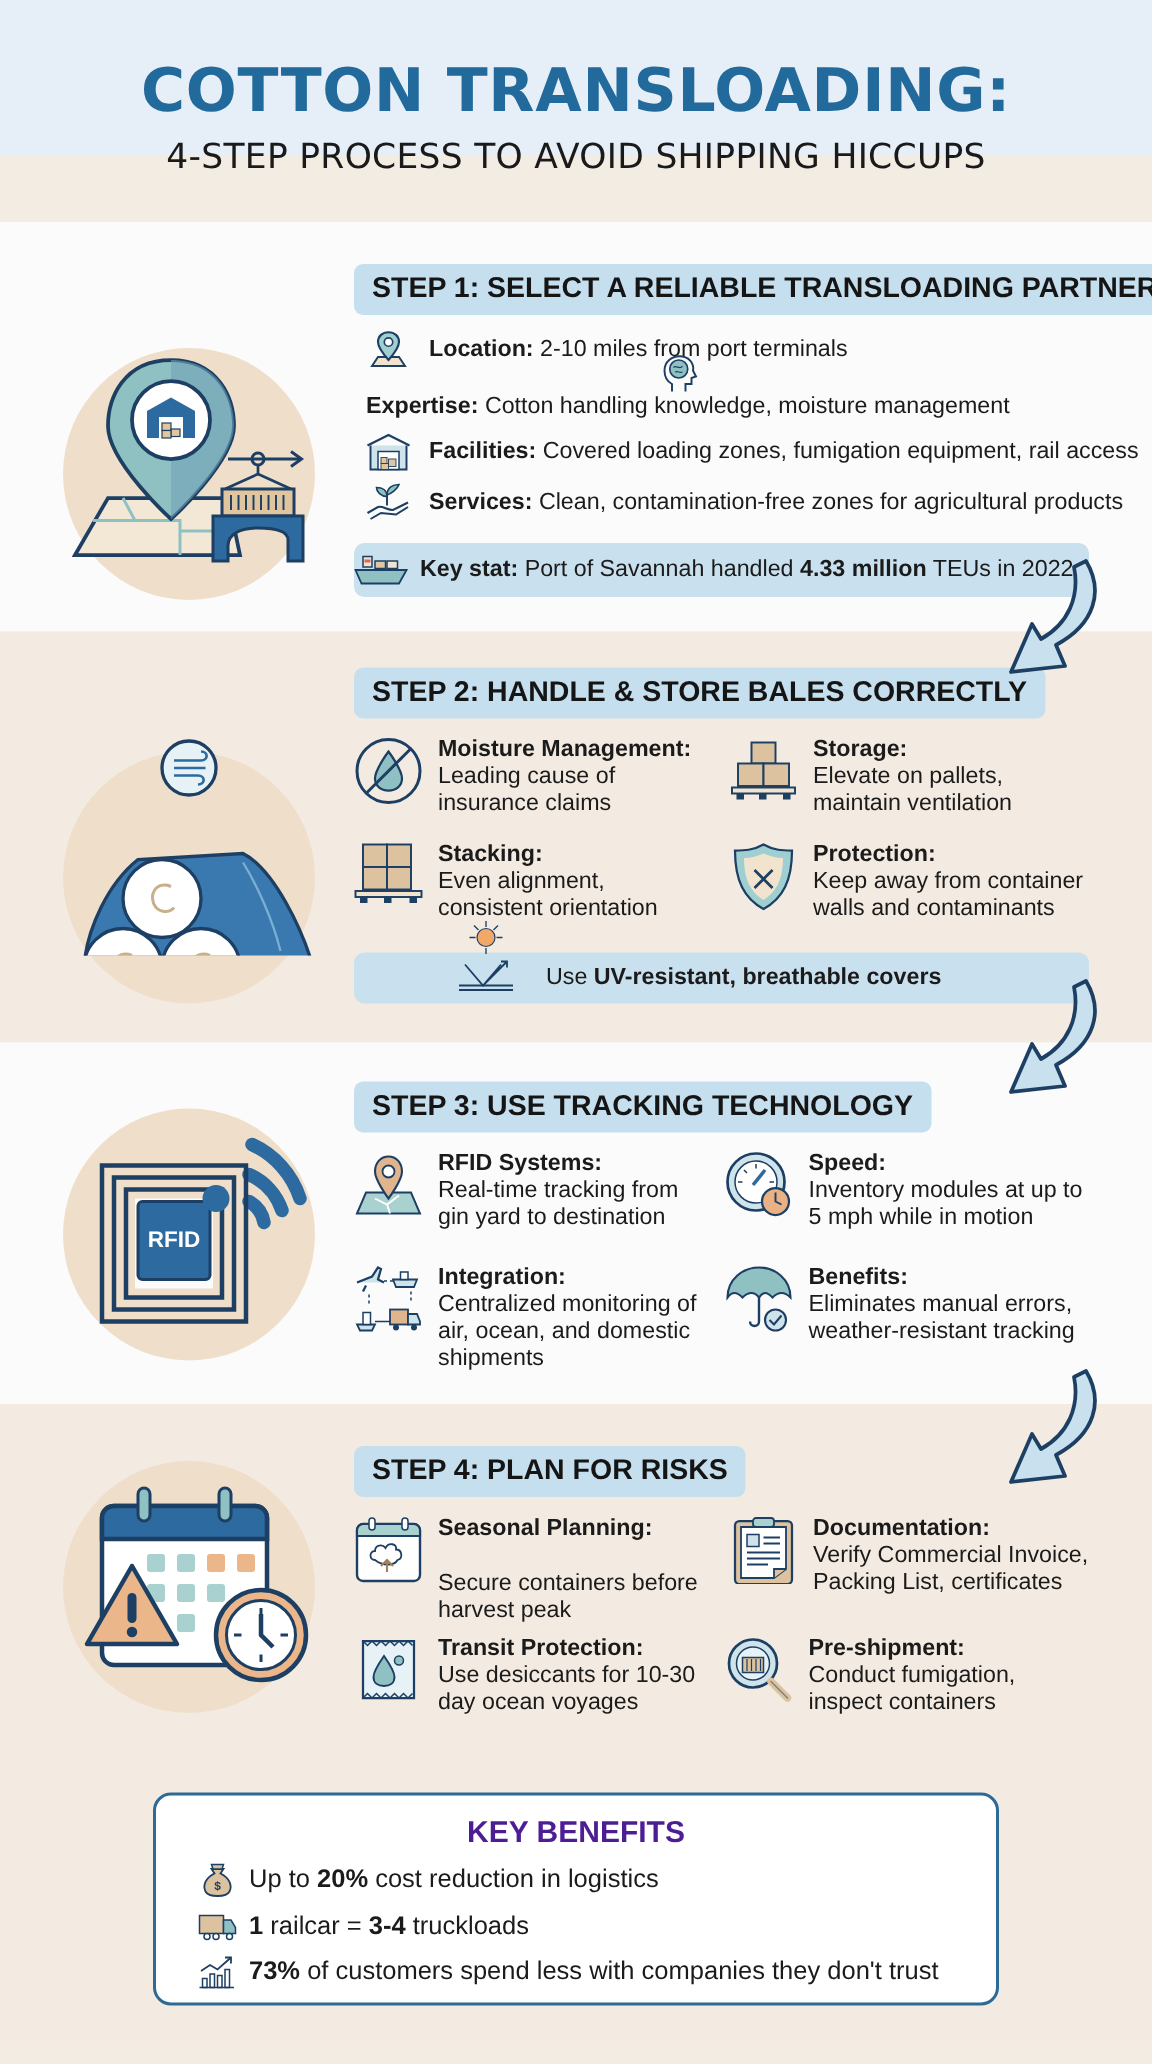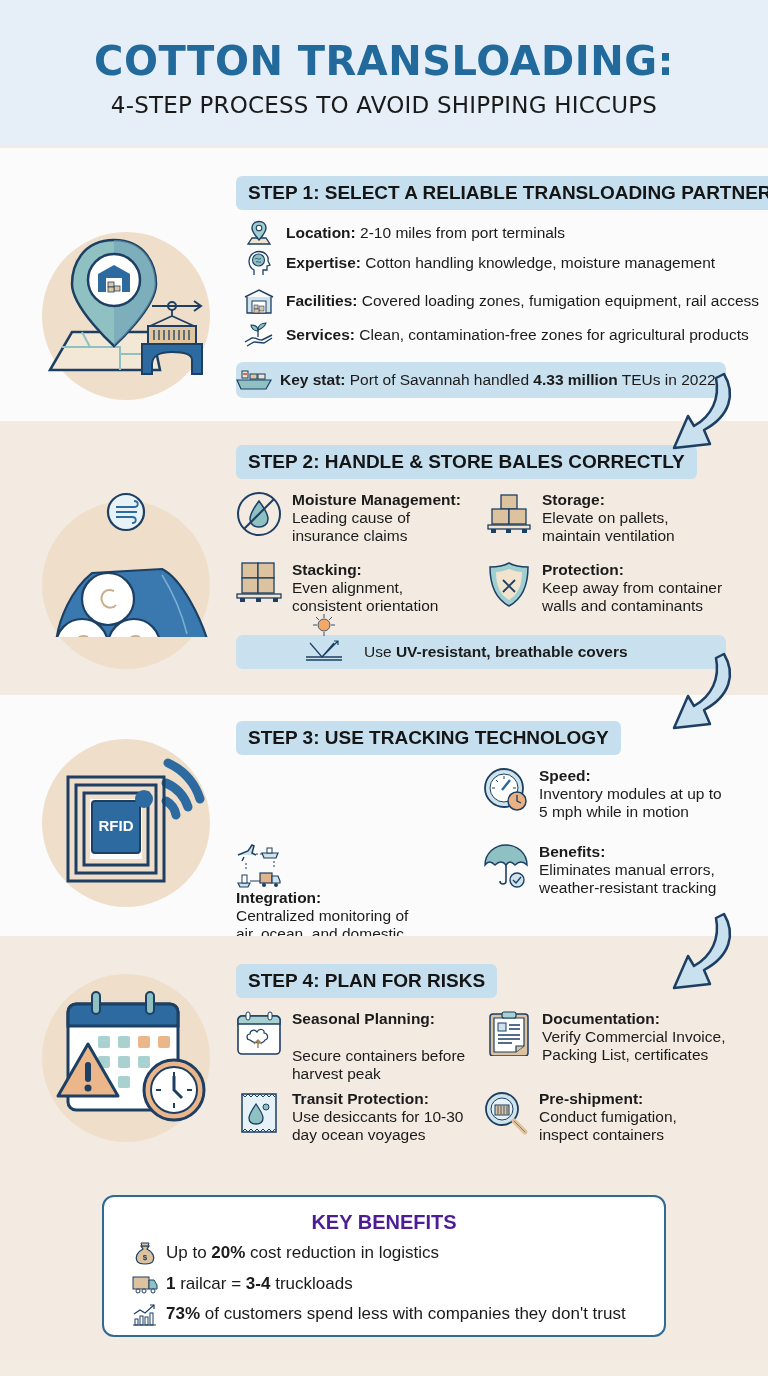--- a/index.html
+++ b/index.html
@@ -1,18 +1,18 @@
 <!DOCTYPE html>
 <html><head>
 <meta charset="utf-8">
 <style>
   * { box-sizing: border-box; margin: 0; padding: 0; }
   html, body { width: 768px; height: 1376px; overflow: hidden; }
   body { font-family: "Liberation Sans", sans-serif; color: #1b1b1b; background: #f3ece3; position: relative; }
-  .header { position: absolute; left: 0; top: 0; width: 768px; height: 145px; background: #e6eff7; text-align: center; }
+  .header { position: absolute; left: 0; top: 0; width: 768px; height: 104px; background: #e6eff7; text-align: center; }
   .title { position: absolute; top: 38px; left: 0; width: 100%; font-family: "DejaVu Sans", sans-serif; font-weight: bold; font-size: 40px; color: #226a9c; letter-spacing: 0.5px; }
   .subtitle { position: absolute; top: 92px; left: 0; width: 100%; font-family: "DejaVu Sans", sans-serif; font-size: 23px; color: #1a1a1a; letter-spacing: 0.2px; }
   .section { position: absolute; left: 0; width: 768px; }
   .s1 { top: 148px; height: 273px; background: #fbfbfb; }
   .s2 { top: 421px; height: 274px; background: #f3ebe1; }
   .s3 { top: 695px; height: 257px; background: #fbfbfb; }
   .s4 { top: 936px; height: 424px; background: #f3ebe1; }
   .hero { position: absolute; left: 42px; width: 168px; height: 168px; border-radius: 50%; background: #efdfca; }
   .step-title { position: absolute; left: 236px; height: 34px; padding: 0 12px; background: #c6dfee; border-radius: 6px; font-family: "Liberation Sans", sans-serif; font-weight: bold; font-size: 19px; line-height: 34px; color: #151515; white-space: nowrap; }
   .row1 { position: absolute; left: 244px; display: flex; align-items: center; font-size: 15.5px; white-space: nowrap; }
@@ -65,21 +65,21 @@
   <div class="row1" style="top:72px;">
     <span class="ic">
       <svg width="26" height="26" viewBox="0 0 26 26">
           <path d="M2,24 L6,18 L20,18 L24,24 Z" fill="#f1e3cd" stroke="#1d3f63" stroke-width="1.3"></path>
           <path d="M13,20 C13,20 6,12 6,8 C6,4 9,1.5 13,1.5 C17,1.5 20,4 20,8 C20,12 13,20 13,20 Z" fill="#9fcfd0" stroke="#1d3f63" stroke-width="1.4"></path>
           <circle cx="13" cy="8" r="2.8" fill="#fff" stroke="#1d3f63" stroke-width="1.1"></circle>
         </svg>
     </span>
     <span><b>Location:</b><span> 2-10 miles from port terminals</span></span>
   </div>
-  <div class="row1" style="top:102px;">
+  <div class="row1" style="top:88px;flex-direction:column;">
     <span class="ic">
       <svg width="26" height="26" viewBox="0 0 26 26">
           <path d="M8,25 L8,20 C4,18 3,14 3,11 C3,5 8,1.5 13,1.5 C19,1.5 23,6 22,11 L24,15 L21,16 L21,20 L17,20 L17,25" fill="none" stroke="#1d3f63" stroke-width="1.3"></path>
           <circle cx="12.5" cy="10" r="6" fill="#8fc1c3" stroke="#1d3f63" stroke-width="1.1"></circle>
           <path d="M9,9 C11,7 13,11 15,8 M10,12 C12,11 13,13 15,12" stroke="#1d3f63" stroke-width="0.8" fill="none"></path>
         </svg>
     </span>
     <span><b>Expertise:</b><span> Cotton handling knowledge, moisture management</span></span>
   </div>
   <div class="row1" style="top:140px;">
@@ -220,35 +220,47 @@
       <rect x="34" y="46" width="80" height="88" fill="none" stroke="#1d3f63" stroke-width="3"></rect>
       <rect x="42" y="54" width="64" height="72" fill="none" stroke="#1d3f63" stroke-width="3"></rect>
       <rect x="48" y="60" width="52" height="60" fill="#fbfbfb" stroke="none"></rect>
       <rect x="50" y="62" width="48" height="52" rx="3" fill="#2d6a9f" stroke="#1d3f63" stroke-width="2"></rect>
       <circle cx="102" cy="60" r="9" fill="#2d6a9f"></circle>
       <text x="74" y="92" text-anchor="middle" font-family="Liberation Sans, sans-serif" font-weight="bold" font-size="15" fill="#fff">RFID</text>
     </svg>
   </div>
   <div class="step-title" style="top:26px;">STEP 3: USE TRACKING TECHNOLOGY</div>
 
+  <div class="grid-item" style="left:236px;top:72px;">
+    <svg class="ic" viewBox="0 0 46 46">
+        <path d="M2,42 L8,28 L38,28 L44,42 Z" fill="#a8d1cf" stroke="#1d3f63" stroke-width="1.3"></path>
+        <path d="M14,32 L22,36 L30,30 M22,36 L24,42" stroke="#fff" stroke-width="1.3" fill="none"></path>
+        <path d="M23,32 C23,32 14,20 14,14 C14,8 18,4 23,4 C28,4 32,8 32,14 C32,20 23,32 23,32 Z" fill="#e0b48c" stroke="#1d3f63" stroke-width="1.4"></path>
+        <circle cx="23" cy="14" r="4" fill="#fff" stroke="#1d3f63" stroke-width="1.2"></circle>
+      </svg>
+    <div class="txt">
+        <span class="lbl">RFID Systems:</span>
+        <span style="display:block;width:170px;">Real-time tracking from gin yard to destination</span>
+      </div>
+  </div>
   <div class="grid-item" style="left:483px;top:72px;">
     <svg class="ic" viewBox="0 0 46 46">
         <circle cx="21" cy="21" r="19" fill="#cfe3ea" stroke="#1d3f63" stroke-width="1.8"></circle>
         <circle cx="21" cy="21" r="14" fill="#fff" stroke="#1d3f63" stroke-width="1"></circle>
         <path d="M21,9 v3 M9,21 h3 M33,21 h-3 M13,13 l2,2" stroke="#1d3f63" stroke-width="1"></path>
         <path d="M19,23 L27,13" stroke="#2d6a9f" stroke-width="2.4"></path>
         <circle cx="34" cy="34" r="9" fill="#e9b184" stroke="#1d3f63" stroke-width="1.5"></circle>
         <path d="M34,28 L34,34 L38,36" stroke="#1d3f63" stroke-width="1.3" fill="none"></path>
       </svg>
     <div class="txt">
         <span class="lbl">Speed:</span>
         <span style="display:block;width:190px;">Inventory modules at up to 5 mph while in motion</span>
       </div>
   </div>
-  <div class="grid-item" style="left:236px;top:148px;flex-direction:column;">
+  <div class="grid-item" style="left:236px;top:148px;">
     <svg class="ic" viewBox="0 0 46 46">
         <path d="M2,12 L12,8 L16,2 L18,3 L16,10 L20,12 M8,14 L6,18" stroke="#1d3f63" stroke-width="1.5" fill="#cfe3ea"></path>
         <path d="M26,10 L42,10 L40,15 L28,15 Z" fill="#cfe3ea" stroke="#1d3f63" stroke-width="1.2"></path>
         <rect x="31" y="5" width="5" height="5" fill="#fff" stroke="#1d3f63"></rect>
         <path d="M20,11 h6 M10,20 v8 M38,18 v8" stroke="#1d3f63" stroke-dasharray="2,2"></path>
         <path d="M2,40 L14,40 L12,44 L4,44 Z" fill="#cfe3ea" stroke="#1d3f63" stroke-width="1.2"></path>
         <rect x="6" y="32" width="5" height="8" fill="#fff" stroke="#1d3f63"></rect>
         <rect x="24" y="30" width="12" height="10" fill="#e0b48c" stroke="#1d3f63" stroke-width="1.2"></rect>
         <path d="M36,33 L42,33 L44,38 L44,40 L36,40 Z" fill="#cfe3ea" stroke="#1d3f63" stroke-width="1.2"></path>
         <circle cx="28" cy="42" r="2" fill="#1d3f63"></circle>

